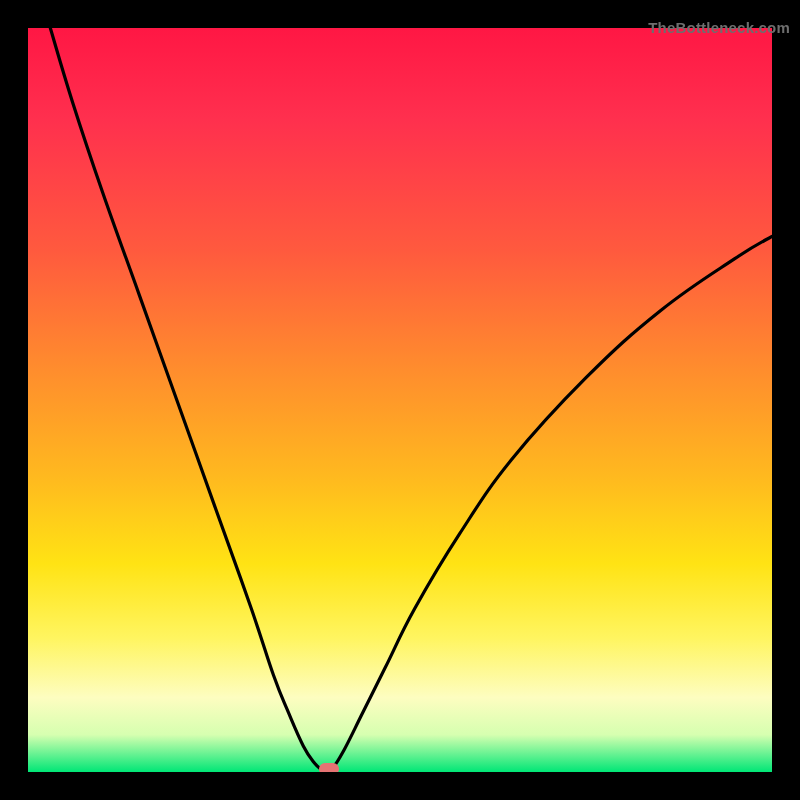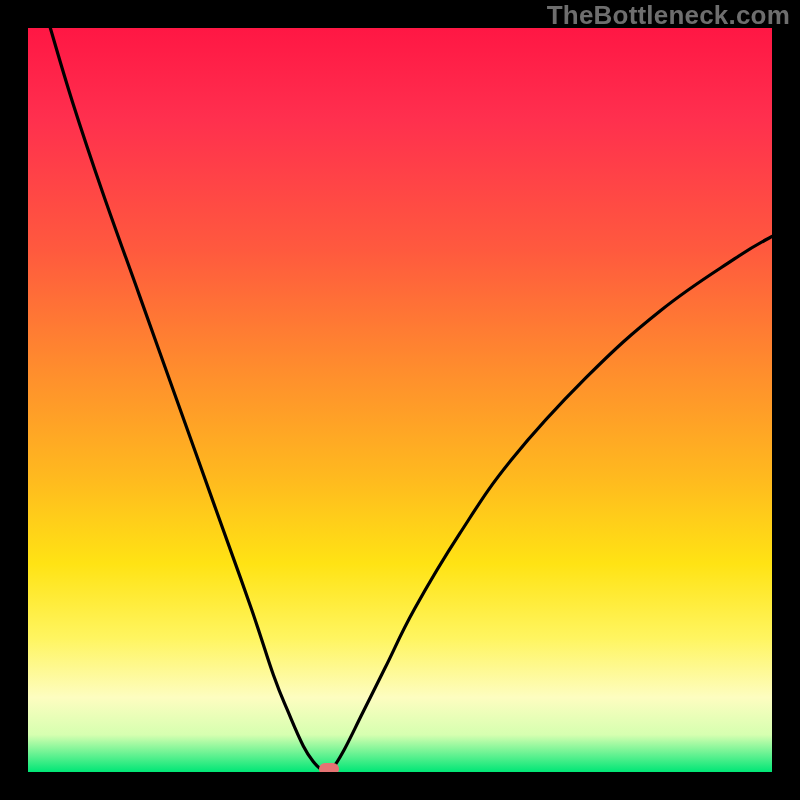--- a/index.html
+++ b/index.html
@@ -46,24 +46,24 @@
   .marker {
     position: absolute;
     width: 20px;
     height: 12px;
     border-radius: 6px;
     background: #e57373;
     transform: translate(-50%, -50%);
   }
   .watermark {
     position: absolute;
-    top: 0;
+    top: 19px;
     right: 10px;
     font-family: Arial, Helvetica, sans-serif;
-    font-size: 26px;
+    font-size: 15px;
     font-weight: 600;
     color: #6e6e6e;
     letter-spacing: 0.2px;
     user-select: none;
   }
 </style>
 </head>
 <body>
 
 <div class="frame">

